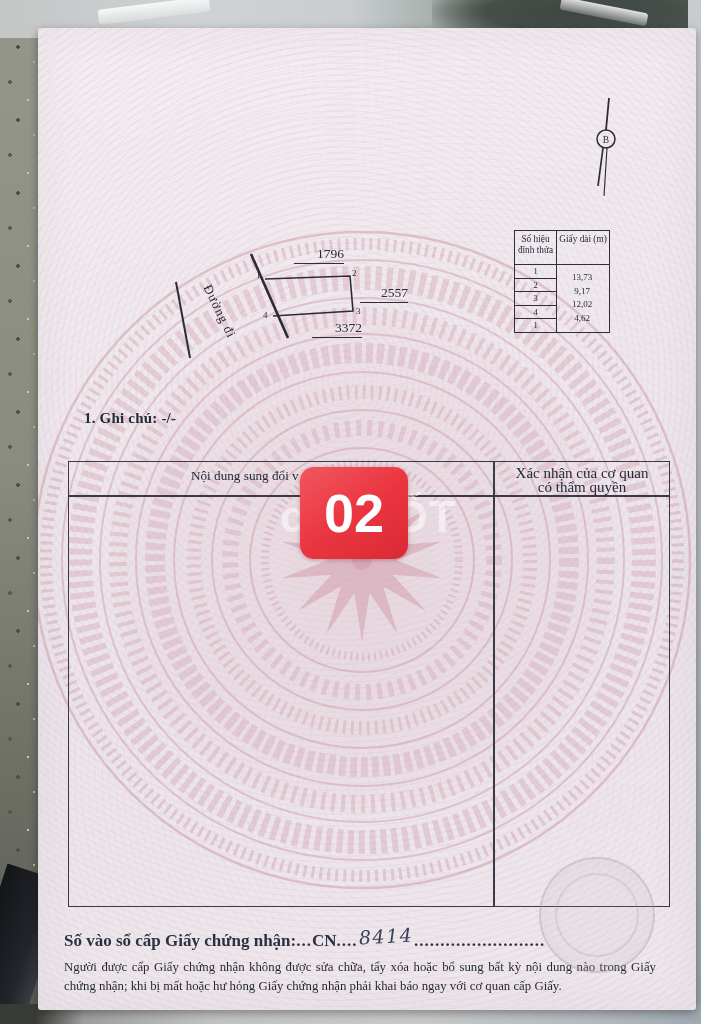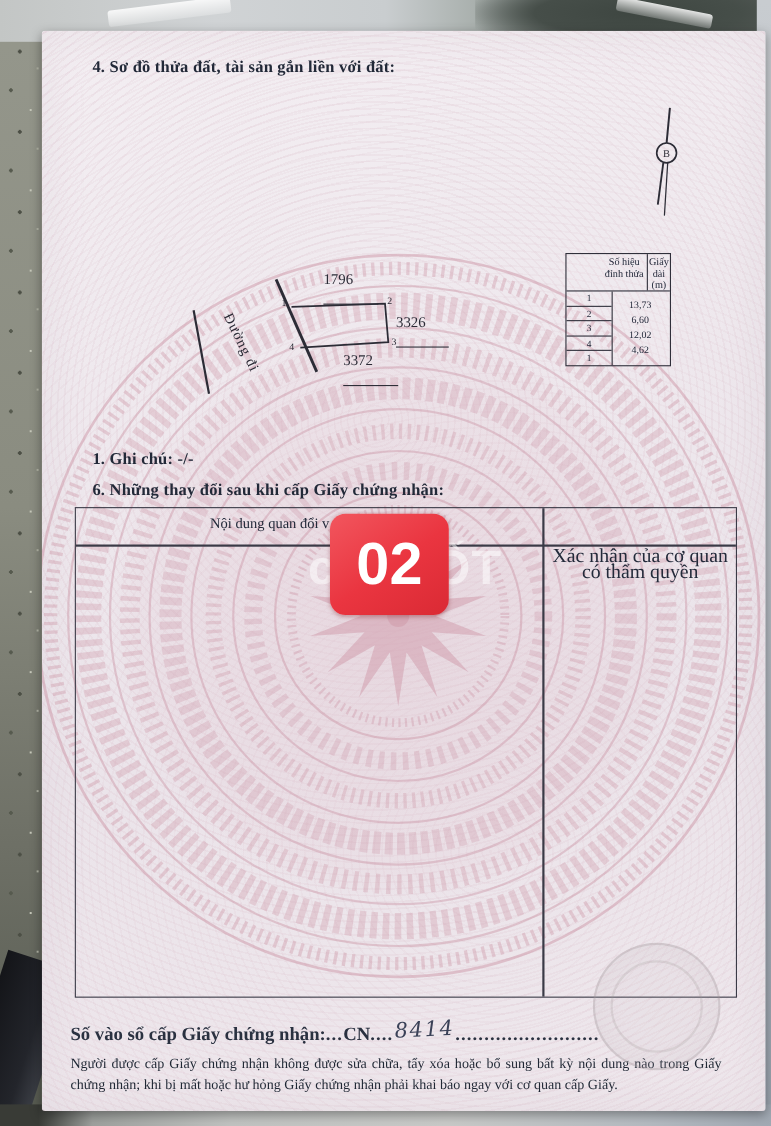--- a/index.html
+++ b/index.html
@@ -60,54 +60,54 @@
     box-shadow:0 3px 10px rgba(0,0,0,.35), inset 0 0 40px rgba(190,170,185,.18);
   }
   .paper .abs { position:absolute; }
 
   #drum { left:0; top:0; z-index:1; }
   #lines { left:0; top:0; z-index:3; }
 
   .h-title { font-size:15px; font-weight:bold; letter-spacing:.2px; color:#222938; z-index:3; }
 
   .parcel-num {
-    width:50px; text-align:left; font-size:13.5px; color:#2b2b36;
-    border-bottom:1.4px solid #2e2e38; padding-bottom:14px; z-index:3;
+    width:50px; text-align:right; font-size:13.5px; color:#2b2b36;
+    border-bottom:1.4px solid #2e2e38; padding-bottom:1px; z-index:3;
   }
   .vertex-num { font-size:9px; color:#2b2b36; z-index:3; }
   .road-label {
     font-size:13px; color:#2b2b36; letter-spacing:1px;
     transform:rotate(64deg); transform-origin:left top; z-index:3; white-space:nowrap;
   }
 
   
   .vtable {
     left:476px; top:202px; width:96px; height:103px;
     border:1.6px solid #2f2f3a; z-index:3; font-size:9.3px; color:#23293a;
     display:flex; flex-direction:column; background:rgba(255,255,255,.06);
   }
   .vt-head { display:flex; height:34px; border-bottom:1.4px solid #2f2f3a; text-align:center; line-height:1.15; }
-  .vt-h1 { width:42px; border-right:1.4px solid #2f2f3a; padding-top:3px;margin-left:32px; }
+  .vt-h1 { width:42px; border-right:1.4px solid #2f2f3a; padding-top:3px; }
   .vt-h2 { flex:1; padding-top:3px; }
   .vt-body { flex:1; display:flex; position:relative; }
   .vt-col1 { width:42px; border-right:1.4px solid #2f2f3a; display:flex; flex-direction:column; }
   .vt-col1 > div { flex:1; border-bottom:1.2px solid #2f2f3a; text-align:center; font-size:8.5px; line-height:12px; }
   .vt-col1 > div:last-child { border-bottom:none; }
   .vt-col2 { flex:1; position:relative; font-size:9px; }
   .vt-col2 > div { position:absolute; left:0; right:2px; text-align:center; }
 
   
   .ctable {
     left:30px; top:433px; width:602px; height:446px;
     border:1.6px solid #3a3a46; z-index:3;
   }
   .ct-divider { left:424px; top:0; width:1.5px; height:100%; background:#3a3a46; }
   .ct-headline { left:0; top:33px; width:100%; height:1.5px; background:#3a3a46; }
   .ct-h1 { left:122px; top:6px; font-size:13.2px; color:#232a3a; white-space:nowrap; }
-  .ct-h2 { left:424px; top:4px; width:178px; text-align:center; font-size:18px; line-height:14px; color:#232a3a;margin-top:32px; }
+  .ct-h2 { left:424px; top:4px; width:178px; text-align:center; font-size:15px; line-height:14px; color:#232a3a; }
 
   
   .watermark {
     left:242px; top:464px; z-index:5;
     font-family:"Liberation Sans","DejaVu Sans",sans-serif;
     font-size:44px; font-weight:bold; letter-spacing:1px;
     color:rgba(255,255,255,.52);
   }
   .sticker {
     left:262px; top:439px; width:108px; height:92px; z-index:6;
@@ -164,39 +164,38 @@
       <circle cx="324" cy="532" r="188" fill="none" stroke="#c98fa0" stroke-width="2" opacity="0.4"></circle>
       <circle cx="324" cy="532" r="168" fill="none" stroke="#c98fa0" stroke-width="14" opacity="0.3" stroke-dasharray="3 5"></circle>
       <circle cx="324" cy="532" r="150" fill="none" stroke="#c98fa0" stroke-width="2" opacity="0.4"></circle>
       <circle cx="324" cy="532" r="132" fill="none" stroke="#c98fa0" stroke-width="16" opacity="0.28" stroke-dasharray="5 6"></circle>
       <circle cx="324" cy="532" r="112" fill="none" stroke="#c98fa0" stroke-width="2" opacity="0.42"></circle>
       <circle cx="324" cy="532" r="97" fill="none" stroke="#c98fa0" stroke-width="8" opacity="0.34" stroke-dasharray="2 4"></circle>
       <polygon points="324.0,450.0 331.6,498.9 359.6,458.1 345.2,505.4 388.1,480.9 354.6,517.2 403.9,513.8 358.0,532.0 403.9,550.2 354.6,546.8 388.1,583.1 345.2,558.6 359.6,605.9 331.6,565.1 324.0,614.0 316.4,565.1 288.4,605.9 302.8,558.6 259.9,583.1 293.4,546.8 244.1,550.2 290.0,532.0 244.1,513.8 293.4,517.2 259.9,480.9 302.8,505.4 288.4,458.1 316.4,498.9" fill="#cf9aaa" opacity=".5"></polygon>
       <circle cx="324" cy="532" r="10" fill="#cf9aaa" opacity=".55"></circle>
     </svg>
 
-  <div class="abs h-title" style="left:46px; top:25px;">4. Sơ đồ thửa đất, tài sản gắn liền với đất:</div>
 
   <svg id="lines" class="abs" width="658" height="982" viewBox="0 0 658 982">
     <g stroke="#2c2c36" fill="none">
       <path d="M571,70 L568,102" stroke-width="1.8"></path>
       <circle cx="568" cy="111" r="9" stroke-width="1.5"></circle>
       <path d="M565,120 L560,158" stroke-width="1.7"></path>
       <path d="M569,120 L566,168" stroke-width="1.1"></path>
       <text x="568" y="114.5" text-anchor="middle" font-size="9.5" stroke="none" fill="#2c2c36">B</text>
     </g>
     <g stroke="#2c2c36" fill="none">
       <path d="M213,226 L250,310" stroke-width="2.6"></path>
       <path d="M138,254 L152,330" stroke-width="2"></path>
       <path d="M227,251 L312,248 L315,283 L235,288" stroke-width="1.6"></path>
     </g>
   </svg>
 
   <div class="abs parcel-num" style="left:256px; top:218px;">1796</div>
-  <div class="abs parcel-num" style="left:322px; top:257px; width:48px;">3326</div>
+  <div class="abs parcel-num" style="left:322px; top:257px; width:48px;">2557</div>
   <div class="abs parcel-num" style="left:274px; top:292px;">3372</div>
   <div class="abs road-label" style="left:176px; top:254px;">Đường đi</div>
   <div class="abs vertex-num" style="left:218px; top:242px;">1</div>
   <div class="abs vertex-num" style="left:314px; top:240px;">2</div>
   <div class="abs vertex-num" style="left:318px; top:278px;">3</div>
   <div class="abs vertex-num" style="left:225px; top:282px;">4</div>
 
   <div class="abs vtable">
     <div class="vt-head">
       <div class="vt-h1">Số hiệu đỉnh thửa</div>
@@ -205,34 +204,33 @@
     <div class="vt-body">
       <div class="vt-col1">
         <div>1</div>
         <div>2</div>
         <div>3</div>
         <div>4</div>
         <div>1</div>
       </div>
       <div class="vt-col2">
         <div style="top:7px;">13,73</div>
-        <div style="top:20.5px;">6,60</div>
+        <div style="top:20.5px;">9,17</div>
         <div style="top:34px;">12,02</div>
         <div style="top:47.5px;">4,62</div>
       </div>
     </div>
   </div>
 
   <div class="abs h-title" style="left:46px; top:382px;">1. Ghi chú: -/-</div>
-  <div class="abs h-title" style="left:46px; top:410px;">6. Những thay đổi sau khi cấp Giấy chứng nhận:</div>
 
   <div class="abs ctable">
     <div class="abs ct-divider"></div>
     <div class="abs ct-headline"></div>
-    <div class="abs ct-h1">Nội dung quan đổi v</div>
+    <div class="abs ct-h1">Nội dung sung đổi v</div>
     <div class="abs ct-h2">
       <div>Xác nhận của cơ quan</div>
       <div>có thẩm quyền</div>
     </div>
   </div>
 
   <div class="abs watermark">chợTỐT</div>
   <div class="abs sticker">02</div>
 
   <div class="abs seal"></div>

